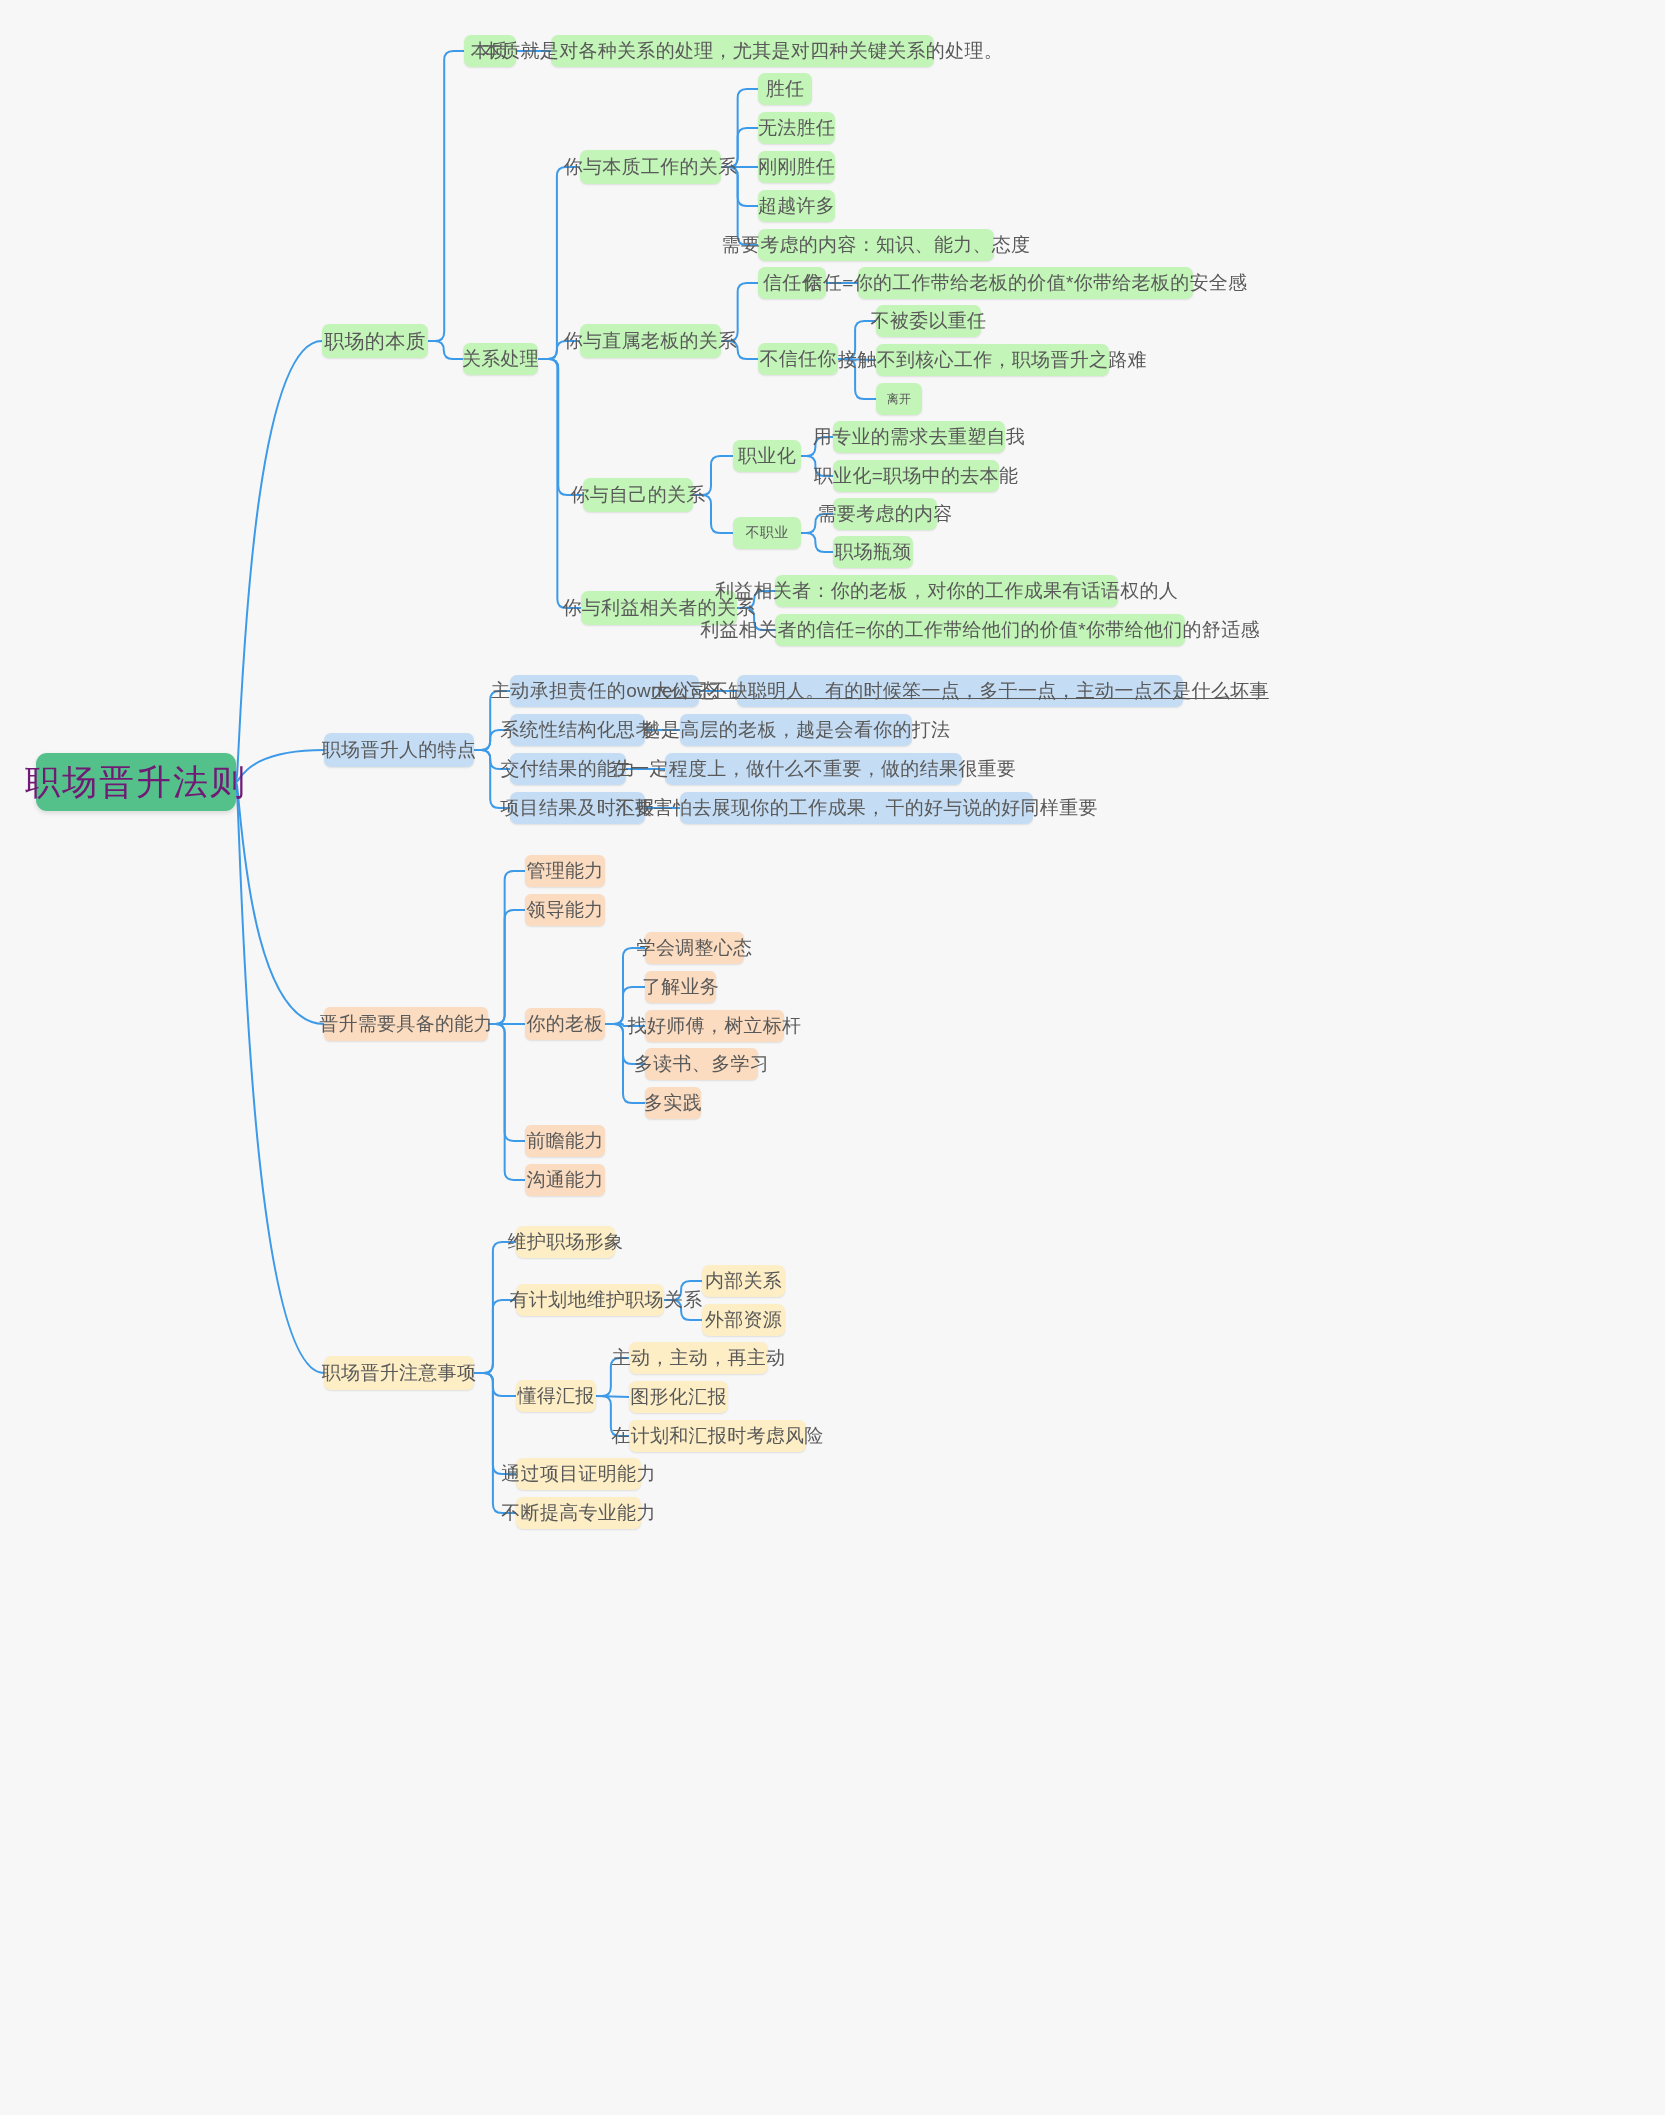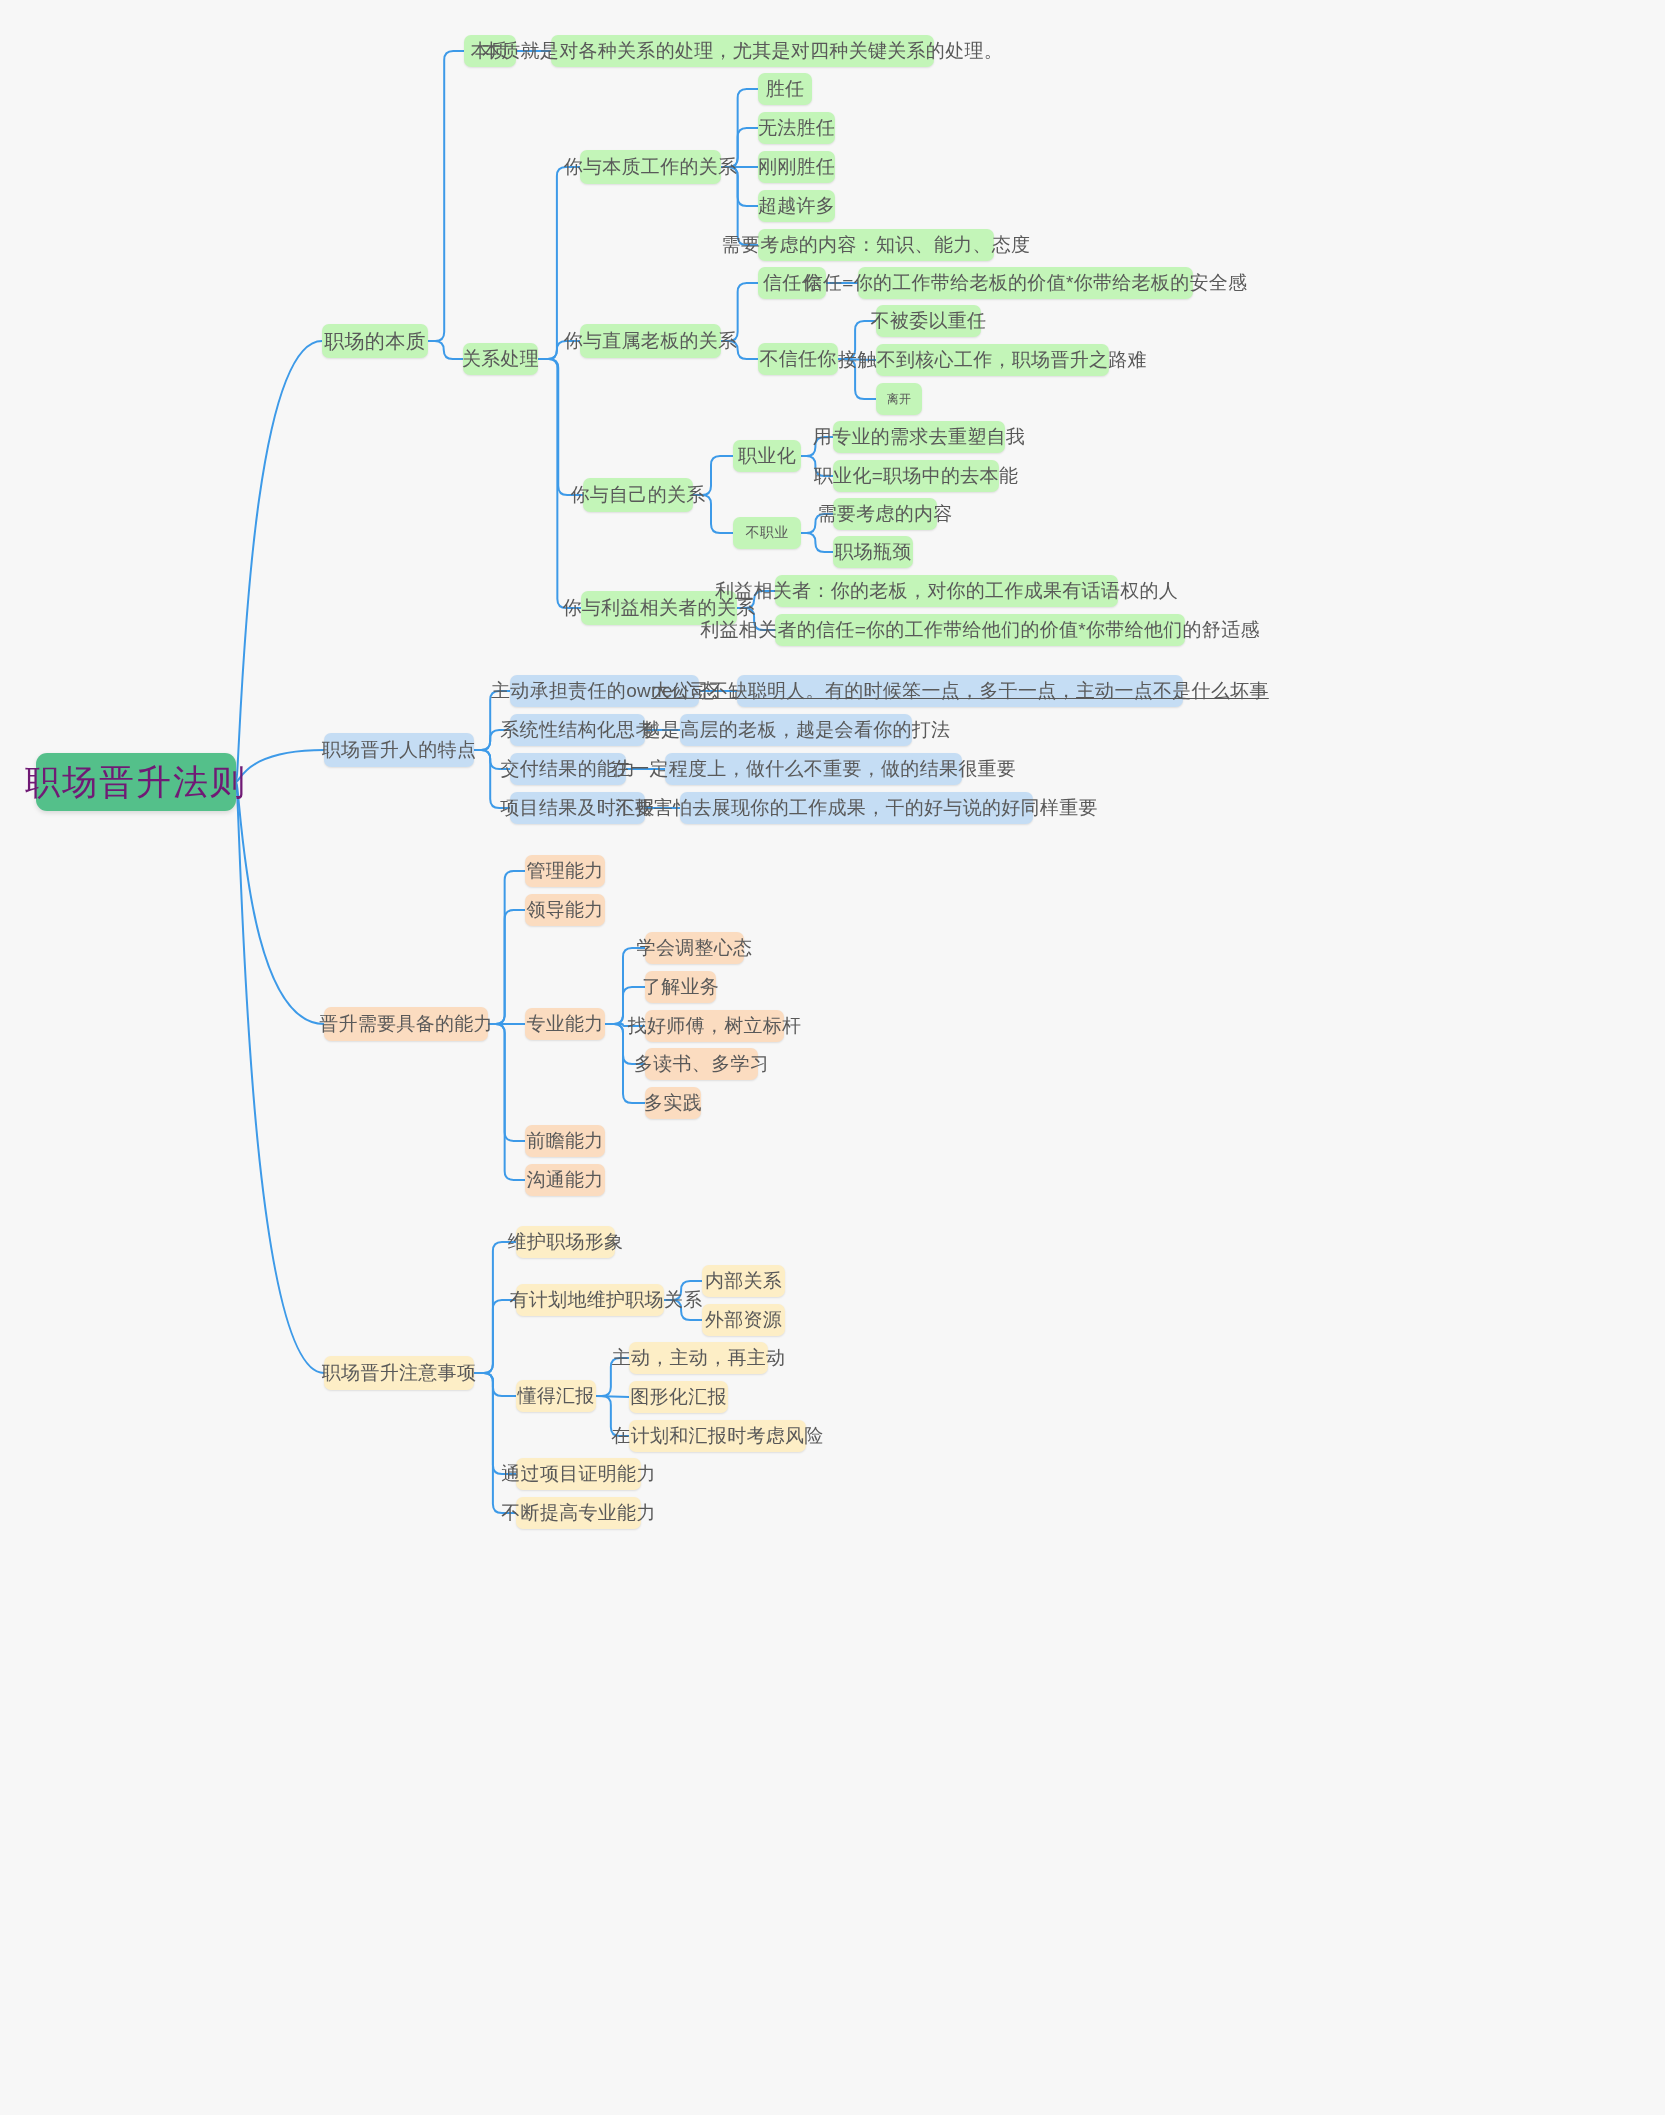--- a/index.html
+++ b/index.html
@@ -25,21 +25,21 @@
   .root{
     background:#54c08a;
     color:#701a75;
     font-size:35px;
     border-radius:11px;
     box-shadow:0 2px 5px rgba(0,0,0,0.13);
     letter-spacing:2px;
   }
   .green{background:#c3f5b8;}
   .blue{background:#c5ddf4;}
-  .orange{background:#fbdcc0;}
+  .orange{background:#fbdcc0;border-radius:6px;}
   .yellow{background:#fdeec6;}
 </style>
 </head>
 <body>
 
 <div id="stage">
   <svg id="links" viewBox="0 0 1665 2115" width="1665" height="2115">
       <path d="M 236 782 C 240.4 782, 244.8 1373, 324 1373" fill="none" stroke="#3d9ae8" stroke-width="2" stroke-linecap="round"></path>
       <path d="M 236 782 C 240.4 782, 244.8 1024, 324 1024" fill="none" stroke="#3d9ae8" stroke-width="2" stroke-linecap="round"></path>
       <path d="M 236 782 C 240.4 782, 244.8 750, 324 750" fill="none" stroke="#3d9ae8" stroke-width="2" stroke-linecap="round"></path>
@@ -132,21 +132,21 @@
     <div class="node blue" style="left: 737px; top: 675px; width: 446px; height: 32px; font-size: 19px; text-decoration: underline;">大公司不缺聪明人。有的时候笨一点，多干一点，主动一点不是什么坏事</div>
     <div class="node blue" style="left: 510px; top: 714px; width: 135px; height: 32px; font-size: 19px;">系统性结构化思考</div>
     <div class="node blue" style="left: 680px; top: 714px; width: 232px; height: 32px; font-size: 19px;">越是高层的老板，越是会看你的打法</div>
     <div class="node blue" style="left: 510px; top: 753px; width: 116px; height: 32px; font-size: 19px;">交付结果的能力</div>
     <div class="node blue" style="left: 665px; top: 753px; width: 297px; height: 32px; font-size: 19px;">在一定程度上，做什么不重要，做的结果很重要</div>
     <div class="node blue" style="left: 510px; top: 792px; width: 135px; height: 32px; font-size: 19px;">项目结果及时汇报</div>
     <div class="node blue" style="left: 680px; top: 792px; width: 353px; height: 32px; font-size: 19px;">不要害怕去展现你的工作成果，干的好与说的好同样重要</div>
     <div class="node orange" style="left: 324px; top: 1007px; width: 164px; height: 34px; font-size: 19px;">晋升需要具备的能力</div>
     <div class="node orange" style="left: 525px; top: 855px; width: 80px; height: 32px; font-size: 19px;">管理能力</div>
     <div class="node orange" style="left: 525px; top: 894px; width: 80px; height: 32px; font-size: 19px;">领导能力</div>
-    <div class="node orange" style="left: 525px; top: 1008px; width: 80px; height: 32px; font-size: 19px;">专业能力</div>
+    <div class="node orange" style="left: 525px; top: 1008px; width: 80px; height: 32px; font-size: 19px;">你的老板</div>
     <div class="node orange" style="left: 645px; top: 932px; width: 99px; height: 32px; font-size: 19px;">学会调整心态</div>
     <div class="node orange" style="left: 645px; top: 971px; width: 71px; height: 32px; font-size: 19px;">了解业务</div>
     <div class="node orange" style="left: 645px; top: 1010px; width: 139px; height: 32px; font-size: 19px;">找好师傅，树立标杆</div>
     <div class="node orange" style="left: 645px; top: 1048px; width: 113px; height: 32px; font-size: 19px;">多读书、多学习</div>
     <div class="node orange" style="left: 645px; top: 1087px; width: 56px; height: 32px; font-size: 19px;">多实践</div>
     <div class="node orange" style="left: 525px; top: 1125px; width: 80px; height: 32px; font-size: 19px;">前瞻能力</div>
     <div class="node orange" style="left: 525px; top: 1164px; width: 80px; height: 32px; font-size: 19px;">沟通能力</div>
     <div class="node yellow" style="left: 324px; top: 1356px; width: 150px; height: 34px; font-size: 19px;">职场晋升注意事项</div>
     <div class="node yellow" style="left: 516px; top: 1226px; width: 99px; height: 32px; font-size: 19px;">维护职场形象</div>
     <div class="node yellow" style="left: 516px; top: 1284px; width: 148px; height: 32px; font-size: 19px; padding-left: 32px;">有计划地维护职场关系</div>

